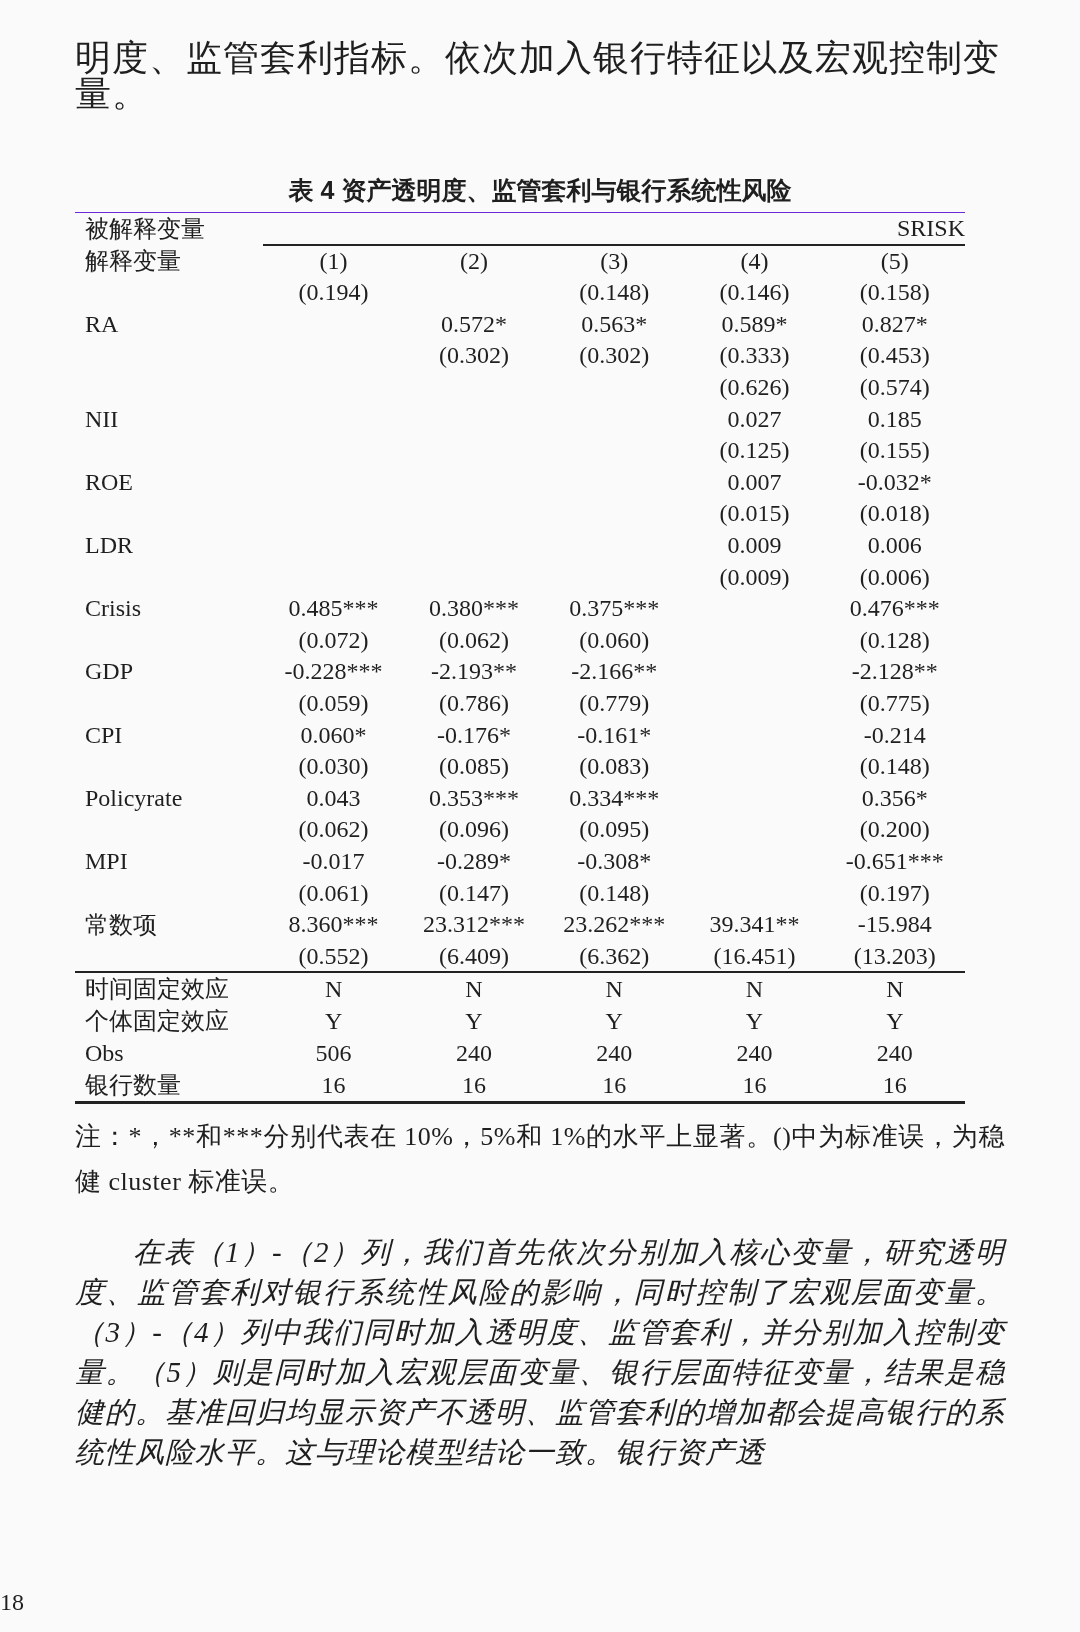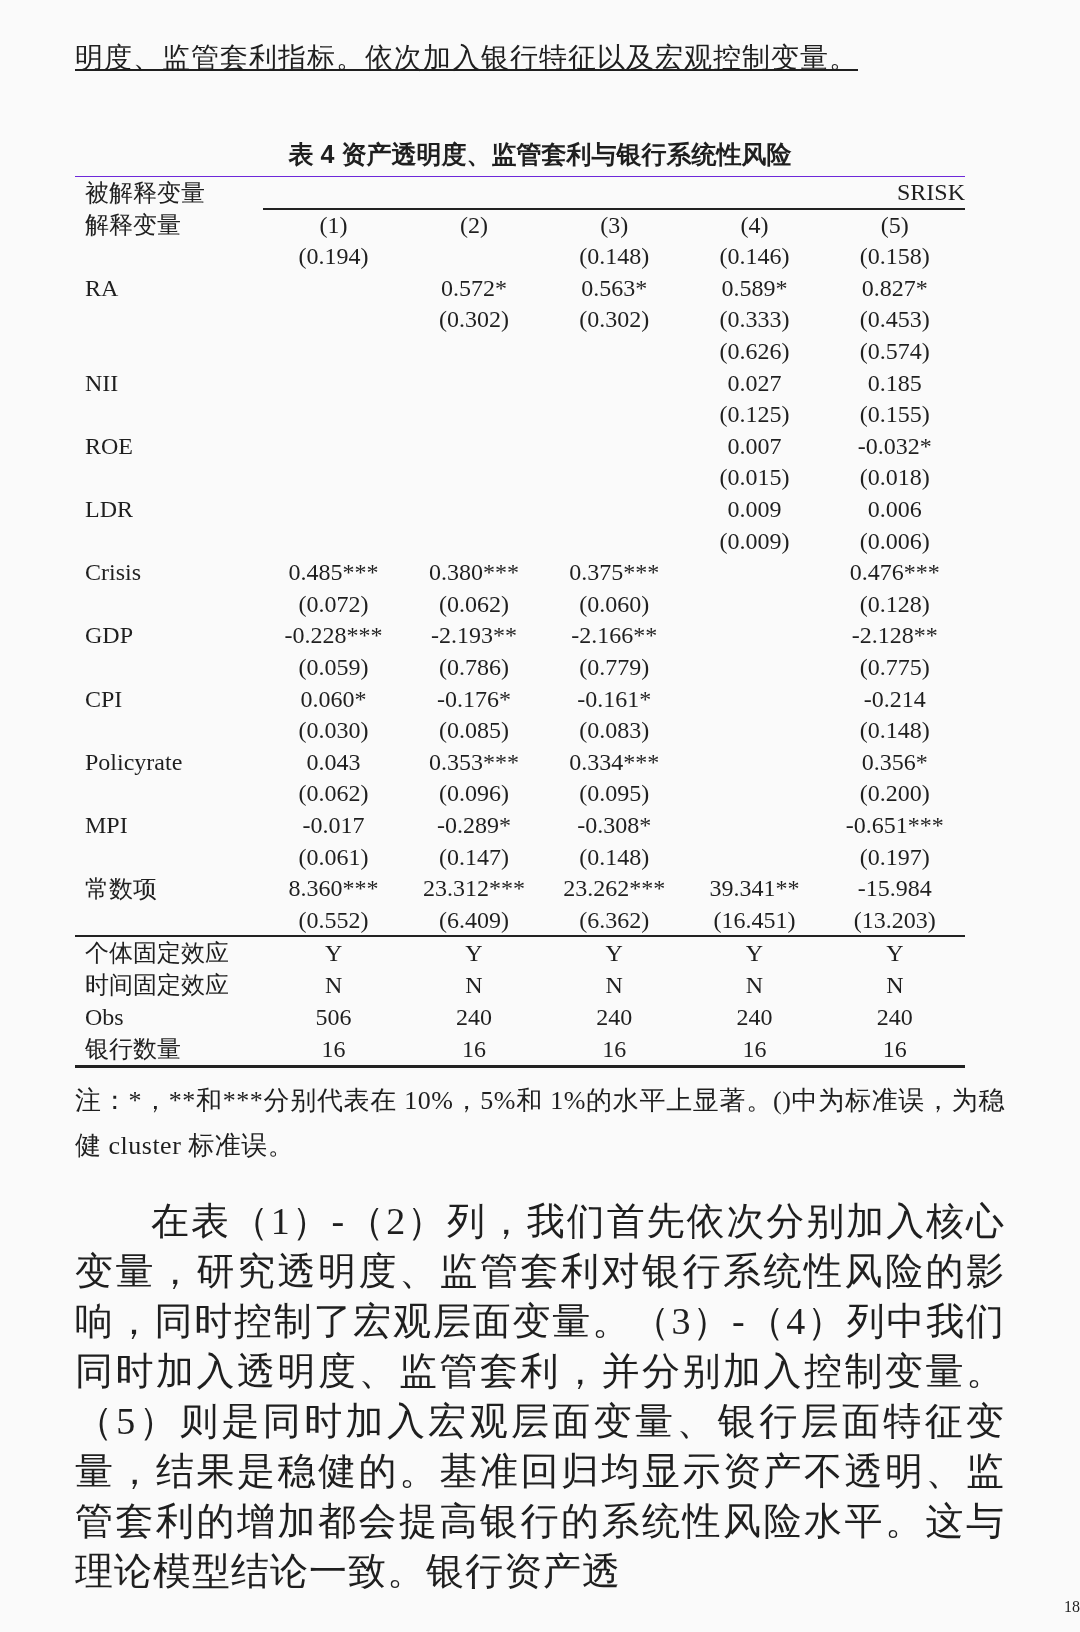--- a/index.html
+++ b/index.html
@@ -10,24 +10,23 @@
     color: #1f1f1f;
     font-family: "Liberation Serif", serif;
     overflow: hidden;
   }
   .page {
     position: relative;
     width: 1080px; height: 1632px;
     padding: 40px 75px 0 75px;
   }
   .top-text {
-    font-size: 28px;
+    font-size: 36px;
     line-height: 36px;
     letter-spacing: 1px;
-    text-decoration: underline;
   }
   .table-title {
     margin-top: 64px;
     text-align: center;
     font-family: "Liberation Sans", sans-serif;
     font-weight: 700;
     font-size: 25px;
     line-height: 28px;
   }
   table.reg {
@@ -58,32 +57,33 @@
   tbody.summary tr:first-child td { border-top: 2.5px solid #222; }
   .note {
     margin-top: 10px;
     font-size: 26px;
     line-height: 45px;
     text-align: justify;
     letter-spacing: 0.5px;
   }
   .body-paragraph {
     margin-top: 28px;
-    font-size: 38px;
-    line-height: 50px;
+    font-size: 29px;
+    line-height: 40px;
     text-align: justify;
     text-indent: 2em;
     letter-spacing: 1px;
+    font-style: italic;
   }
   .page-number {
     position: absolute;
     bottom: 16px; left: 0;
     width: 100%;
-    text-align: right;
-    font-size: 16px;
+    text-align: left;
+    font-size: 24px;
   }
 </style>
 </head>
 <body>
 
 <div class="page">
 
   <div class="top-text">明度、监管套利指标。依次加入银行特征以及宏观控制变量。</div>
 
   <div class="table-title">表 4 资产透明度、监管套利与银行系统性风险</div>
@@ -284,34 +284,34 @@
           <td class="lbl"></td>
           <td class="val">(0.552)</td>
           <td class="val">(6.409)</td>
           <td class="val">(6.362)</td>
           <td class="val">(16.451)</td>
           <td class="val">(13.203)</td>
         </tr>
       </tbody>
     <tbody class="summary">
         <tr>
+          <td class="lbl">时间固定效应</td>
+          <td class="val">N</td>
+          <td class="val">N</td>
+          <td class="val">N</td>
+          <td class="val">N</td>
+          <td class="val">N</td>
+        </tr>
+        <tr>
           <td class="lbl">个体固定效应</td>
           <td class="val">Y</td>
           <td class="val">Y</td>
           <td class="val">Y</td>
           <td class="val">Y</td>
           <td class="val">Y</td>
-        </tr>
-        <tr>
-          <td class="lbl">时间固定效应</td>
-          <td class="val">N</td>
-          <td class="val">N</td>
-          <td class="val">N</td>
-          <td class="val">N</td>
-          <td class="val">N</td>
         </tr>
         <tr>
           <td class="lbl">Obs</td>
           <td class="val">506</td>
           <td class="val">240</td>
           <td class="val">240</td>
           <td class="val">240</td>
           <td class="val">240</td>
         </tr>
         <tr>

